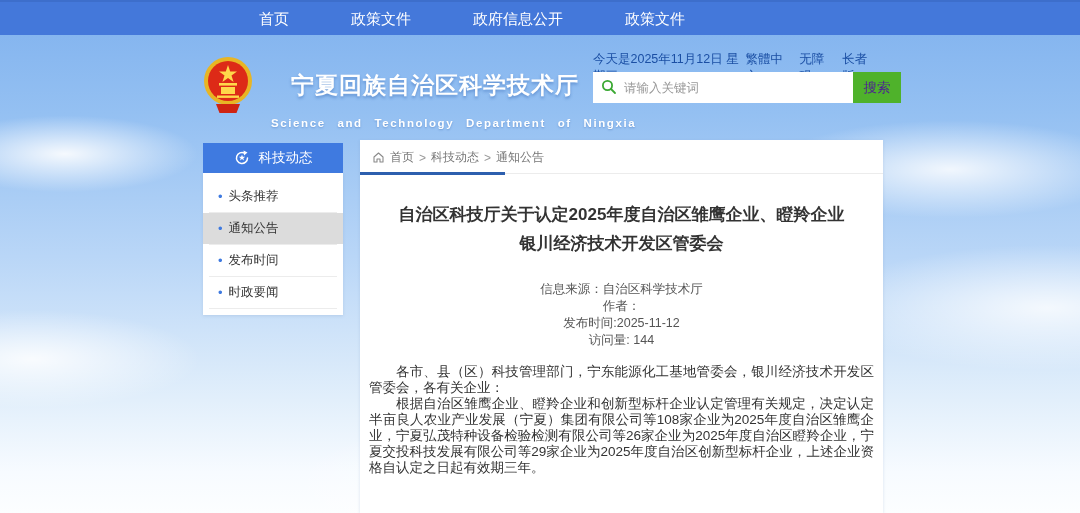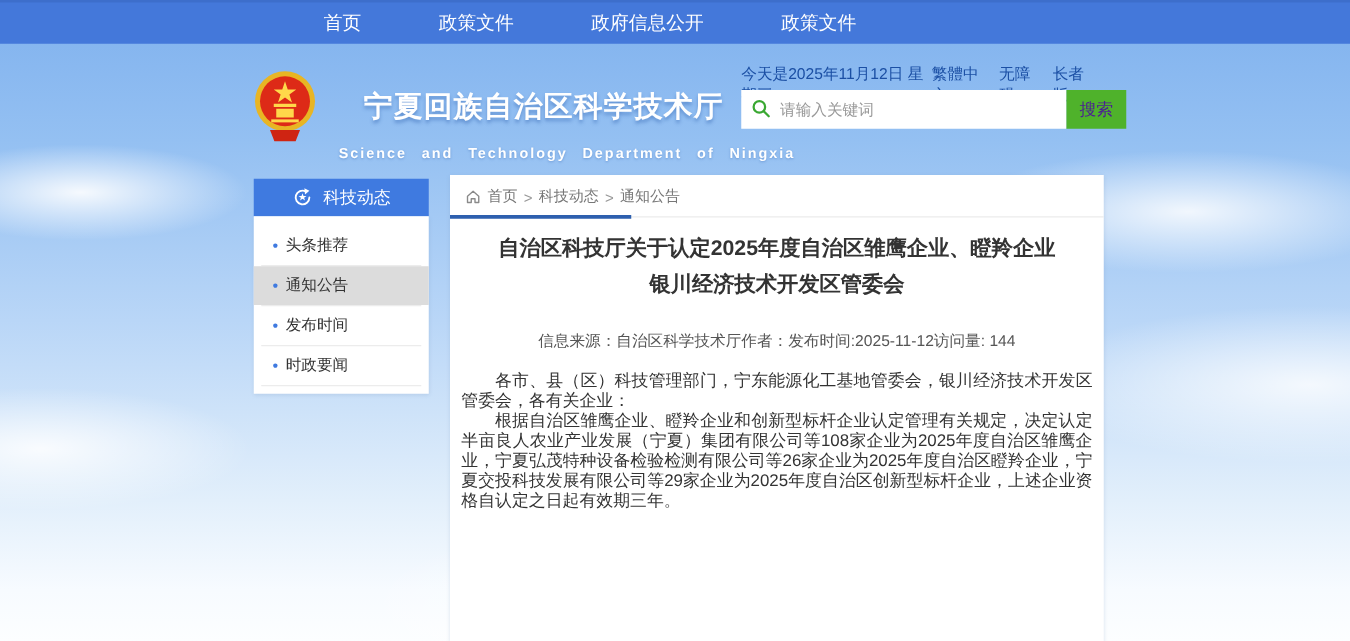--- a/index.html
+++ b/index.html
@@ -79,24 +79,24 @@
   }
   .breadcrumb {
     display:flex; align-items:center; gap:5px; padding:9px 12px 7px;
     font-size:12px; color:#777;
   }
   .breadcrumb .crumb { cursor:pointer; }
   .breadcrumb .sep { color:#999; }
   .crumb-rule { height:1px; background:#ececec; position:relative; }
   .crumb-rule-accent { position:absolute; left:0; top:-1px; width:145px; height:3px; background:#2d5fae; }
 
-  .art-title { margin-top:10px; text-align:center; font-size:17px; font-weight:bold; color:#333; line-height:29px; }
+  .art-title { margin-top:26px; text-align:center; font-size:17px; font-weight:bold; color:#333; line-height:29px; }
   .art-meta {
     margin-top:23px; text-align:center; font-size:12.5px; color:#555;
-    display:flex; justify-content:center; 
+    display:flex; justify-content:center; flex-direction:column;
   }
   .art-body { margin:15px 9px 0; font-size:13.5px; color:#333; line-height:16px; text-align:justify; }
   .art-body p { text-indent:2em; }
 </style>
 </head>
 <body>
 
 <nav class="topnav">
   <a>首页</a>
   <a>政策文件</a>

